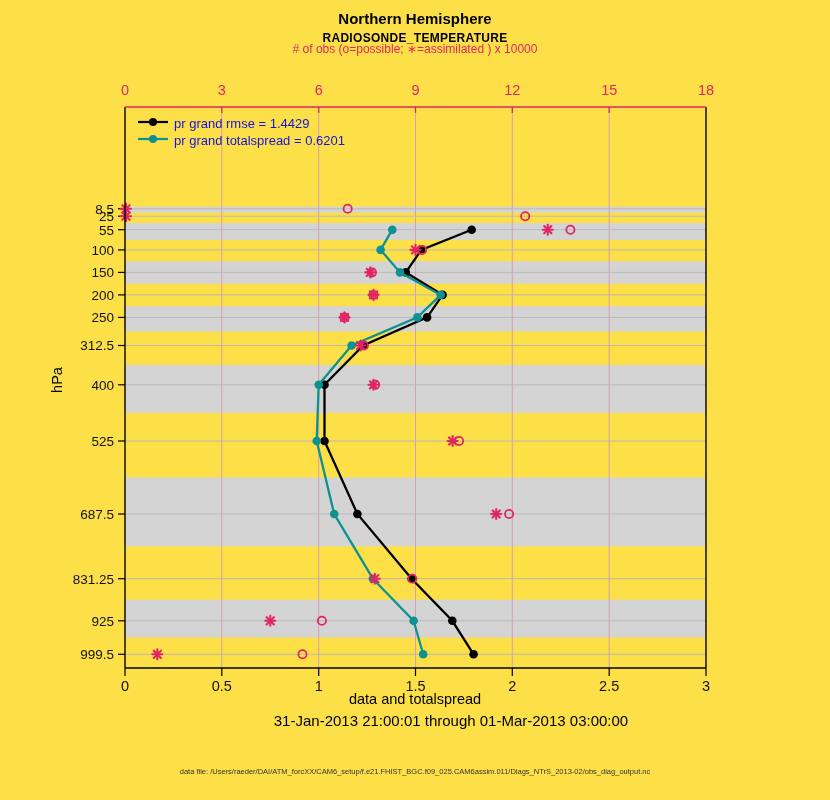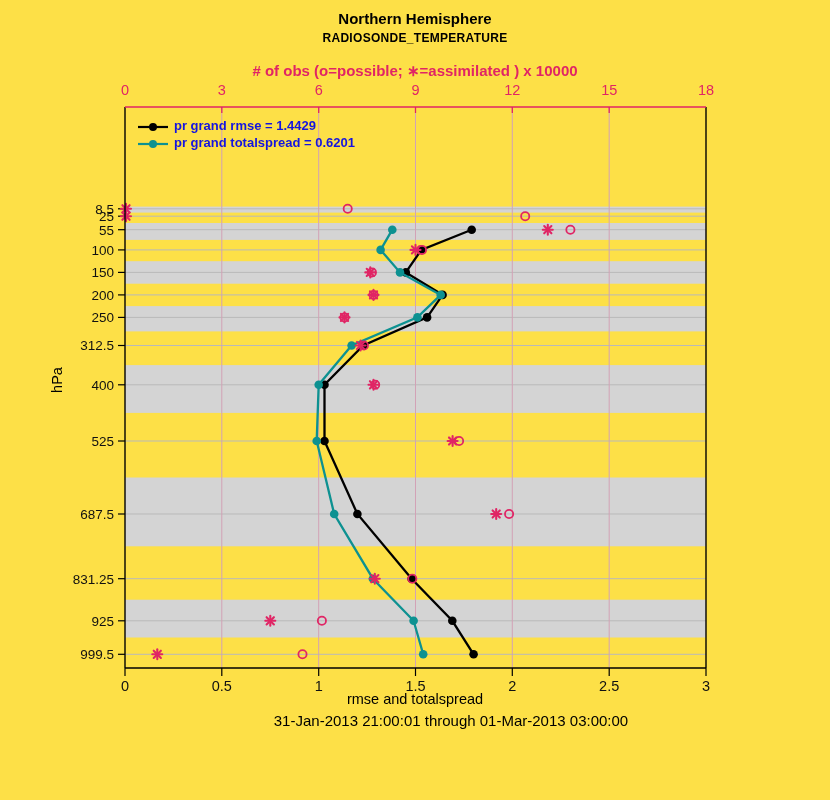--- a/index.html
+++ b/index.html
@@ -4,23 +4,23 @@
 <style>
   html,body{margin:0;padding:0;background:#fff;}
   .figure{
     position:relative;width:830px;height:800px;background:#fde047;
     font-family:"Liberation Sans", sans-serif;color:#000;overflow:hidden;
   }
   .abs{position:absolute;}
   .ctr{left:0;width:830px;text-align:center;}
   .title1{top:10px;font-size:15px;font-weight:bold;}
   .title2{top:31px;font-size:12px;font-weight:bold;letter-spacing:.3px;}
-  .obslabel{top:62px;font-size:15px;font-weight:bold;}
+  .obslabel{top:42px;font-size:12px;}
   .legend{left:137px;top:116px;}
-  .legend-row{display:flex;align-items:flex-end;height:17px;font-weight:bold;}
+  .legend-row{display:flex;align-items:flex-start;height:17px;}
   .legend-row svg{display:block;margin-right:5px;}
   .legend-row span{font-size:13px;}
   .ylabel{left:30px;top:372px;font-size:14.5px;transform:rotate(-90deg);transform-origin:center;width:54px;text-align:center;}
   .xlabel{top:691px;font-size:14.5px;}
   .timestamp{top:712px;font-size:15px;margin-left:36px;}
   .footer{top:767px;font-size:7.5px;color:#333;}
   svg.chart{left:0;top:0;}
 </style>
 </head>
 <body>
@@ -253,16 +253,17 @@
     <div class="legend-row">
       <svg width="32" height="12">
         <line x1="1" y1="6" x2="31" y2="6" stroke="#0d9191" stroke-width="2.2"></line>
         <circle cx="16" cy="6" r="4" fill="#0d9191"></circle>
       </svg>
       <span id="leg1" style="color: rgb(20, 20, 224);">pr grand totalspread = 0.6201</span>
     </div>
   </div>
 
   <div class="abs ylabel">hPa</div>
-  <div class="abs ctr xlabel">rmse and totalspread</div>
+  <div class="abs ctr xlabel">data and totalspread</div>
   <div class="abs ctr timestamp">31-Jan-2013 21:00:01 through 01-Mar-2013 03:00:00</div>
+  <div class="abs ctr footer">data file: /Users/raeder/DAI/ATM_forcXX/CAM6_setup/f.e21.FHIST_BGC.f09_025.CAM6assim.011/Diags_NTrS_2013-02/obs_diag_output.nc</div>
 
 </div>
 
 </body></html>

